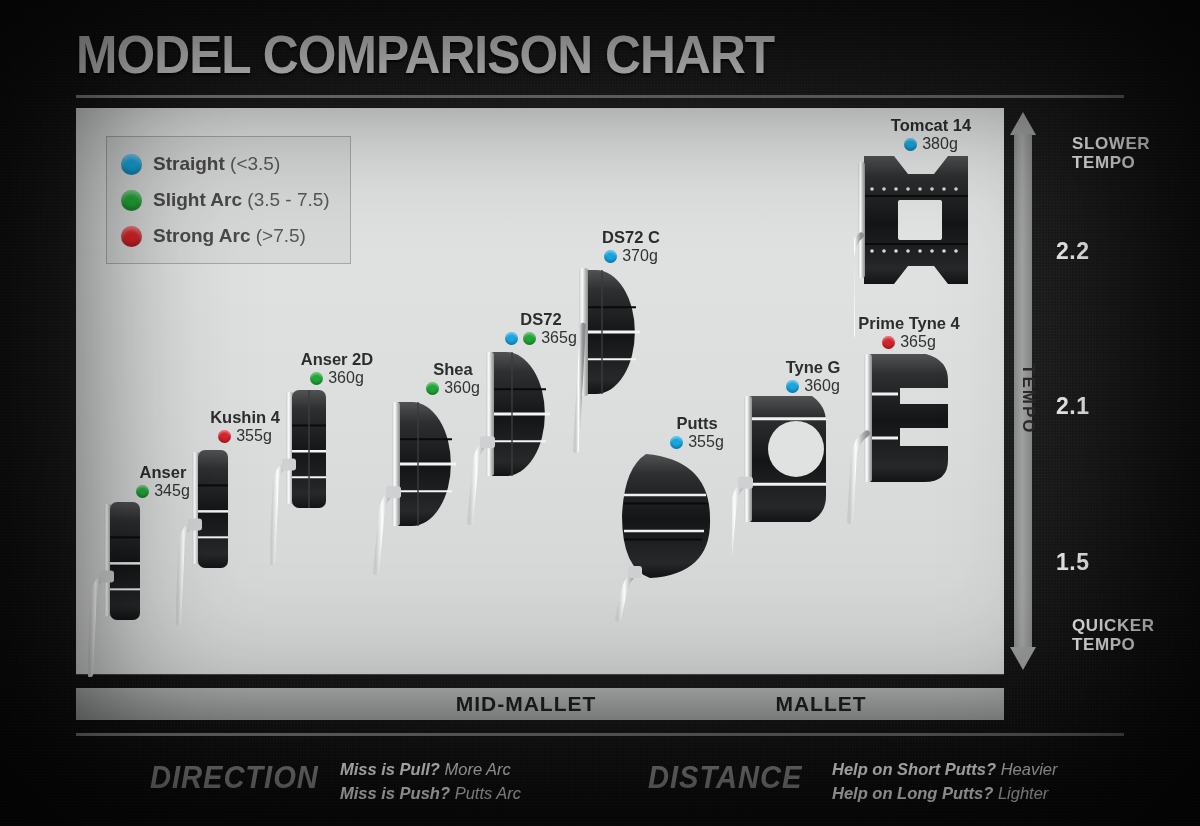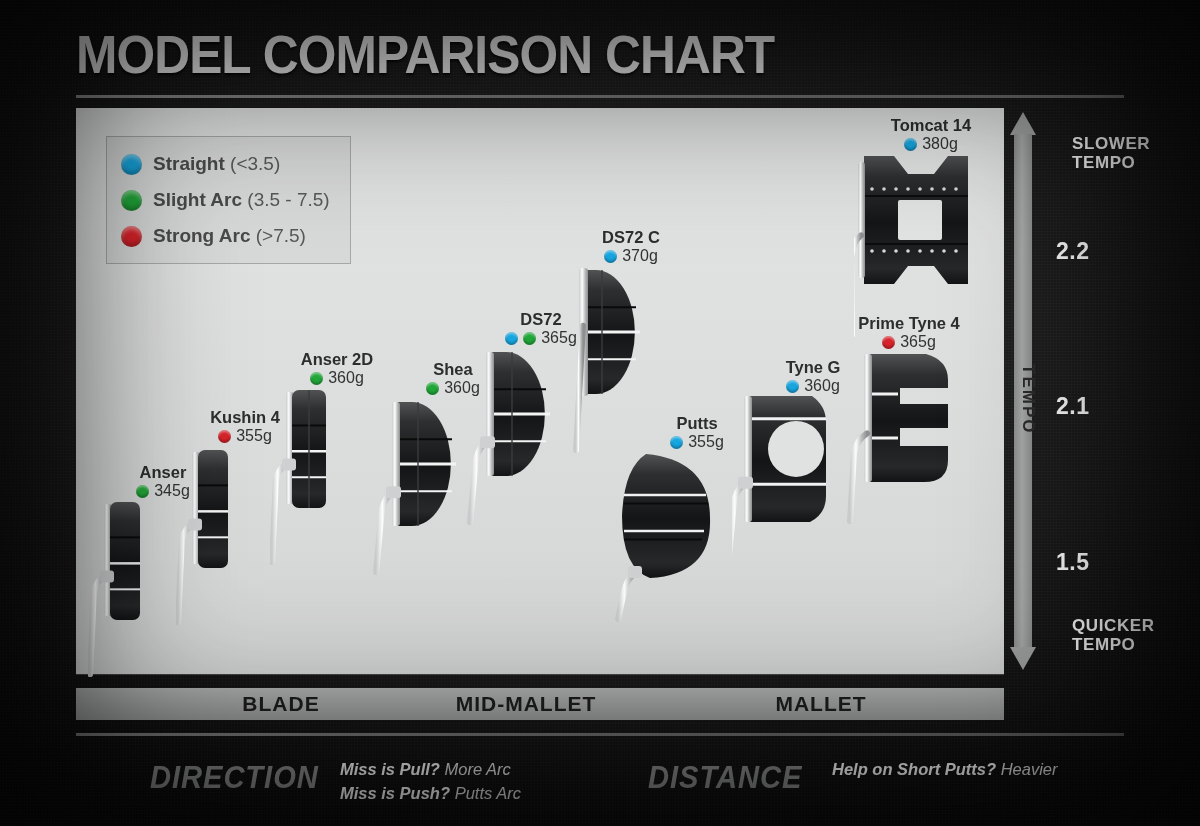--- a/index.html
+++ b/index.html
@@ -518,30 +518,30 @@
   </div>
   <div class="tick" style="top:238px">2.2</div>
   <div class="tick" style="top:393px">2.1</div>
   <div class="tick" style="top:549px">1.5</div>
   <div class="endcap" style="top:616px">
     <div>QUICKER</div>
       <div>TEMPO</div>
   </div>
 
   <div id="catbar">
-    <div class="cat" style="left:60px;width:290px">BLADE</div>
     <div class="cat" style="left:300px;width:300px">MID-MALLET</div>
     <div class="cat" style="left:610px;width:270px">MALLET</div>
   </div>
   <div id="catrule"></div>
 
   <div class="foot-head" style="left:150px;top:760px">DIRECTION</div>
   <div class="foot-lines" style="left:340px;top:757px">
     <div><b>Miss is Pull?</b> <i>More Arc</i></div>
     <div><b>Miss is Push?</b> <i>Putts Arc</i></div>
   </div>
   <div class="foot-head" style="left:648px;top:760px">DISTANCE</div>
   <div class="foot-lines" style="left:832px;top:757px">
     <div><b>Help on Short Putts?</b> <i>Heavier</i></div>
+    <div><b>Help on Long Putts?</b> <i>Lighter</i></div>
   </div>
 
   <div class="vig"></div>
 </div>
 
 </body></html>

